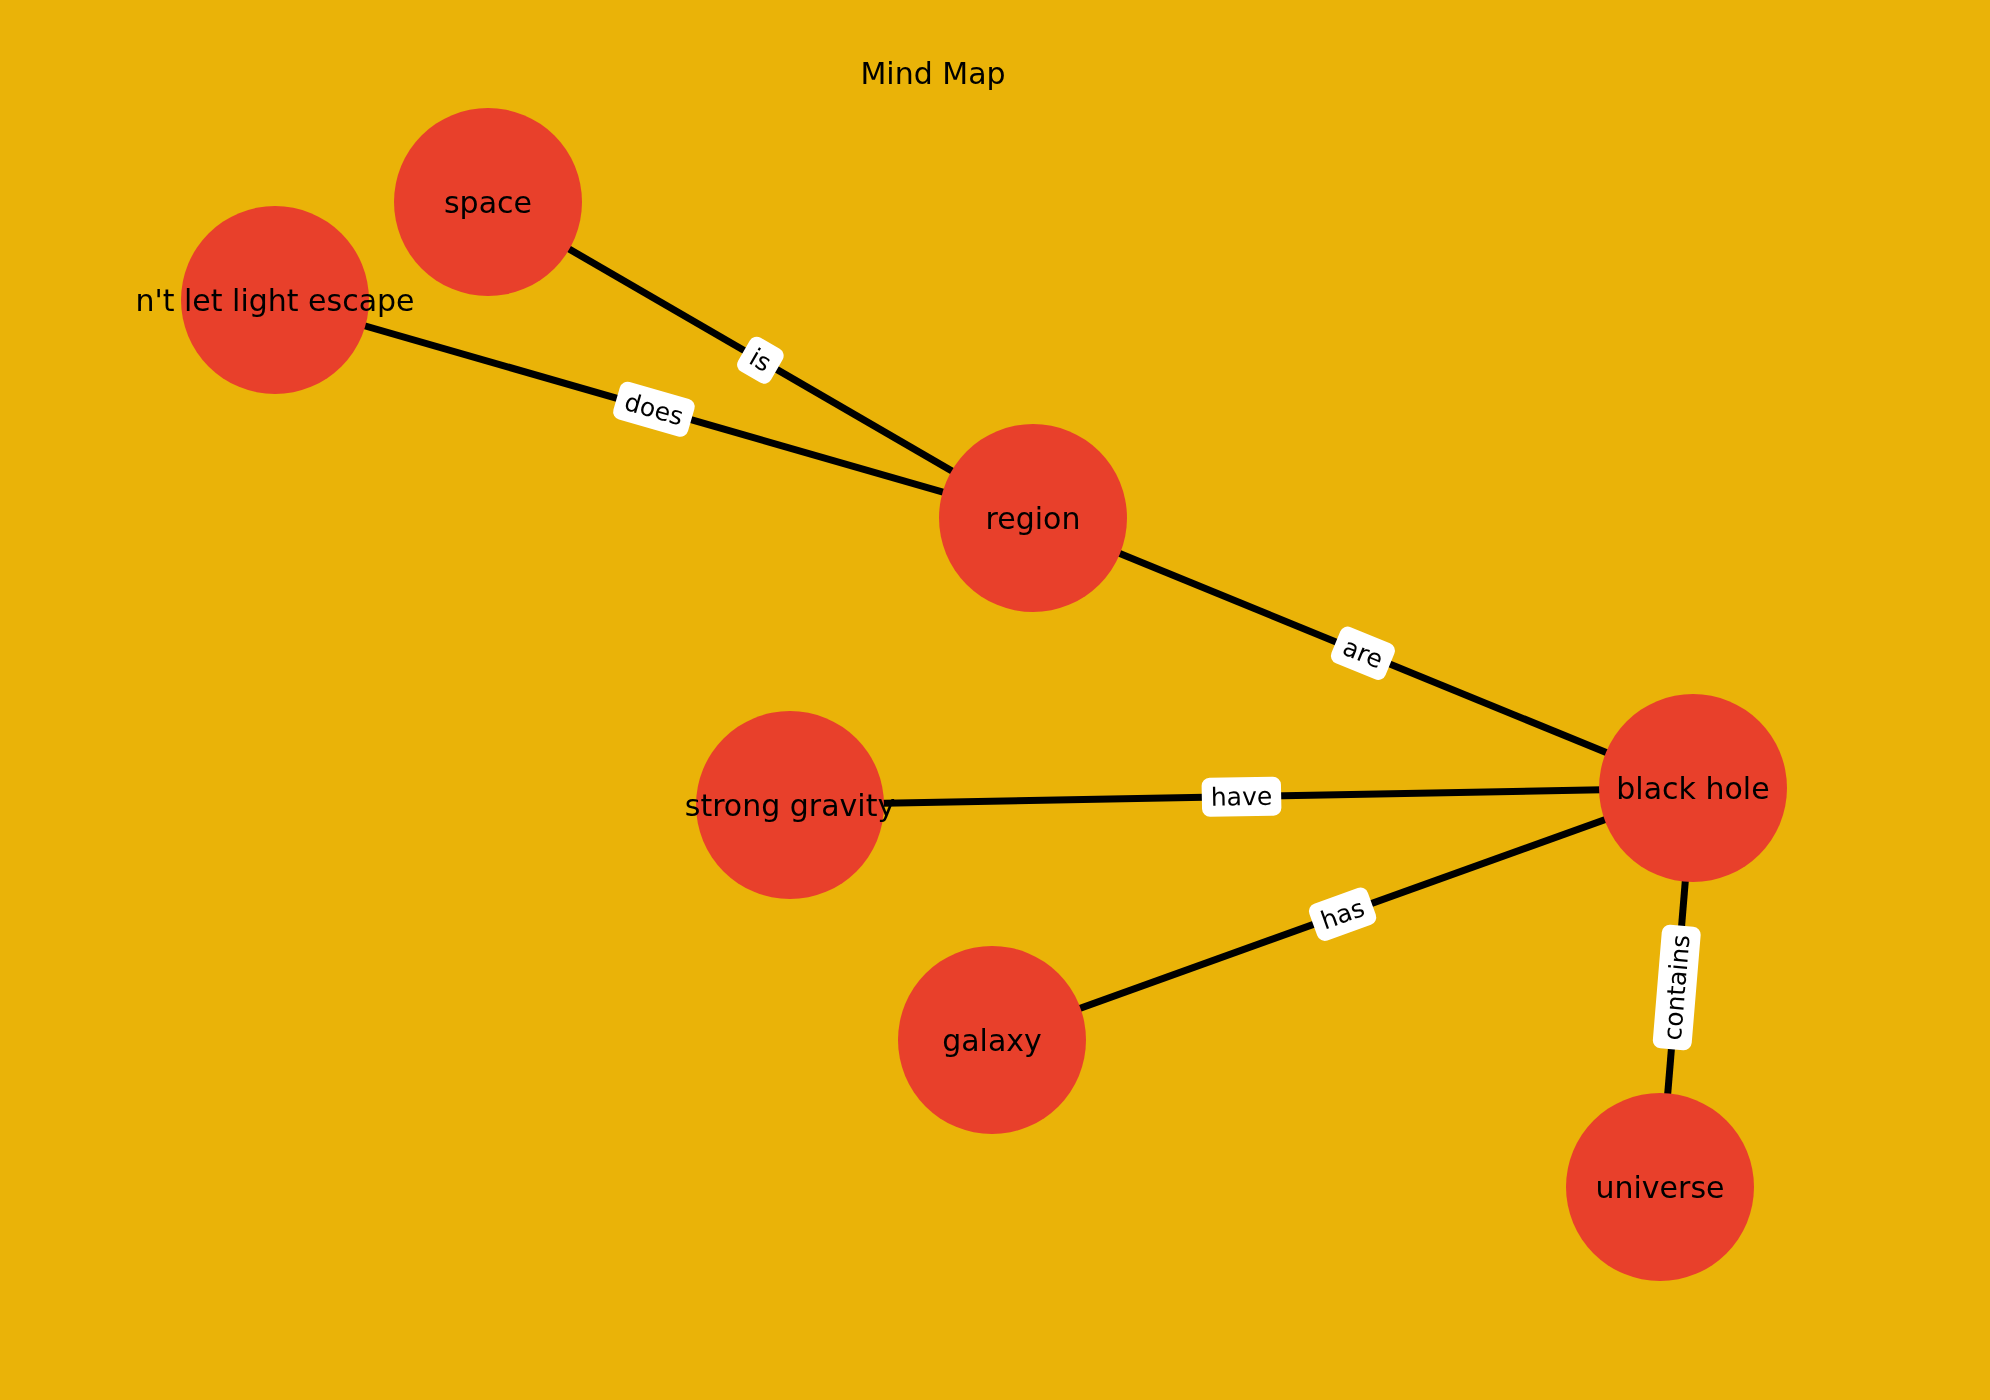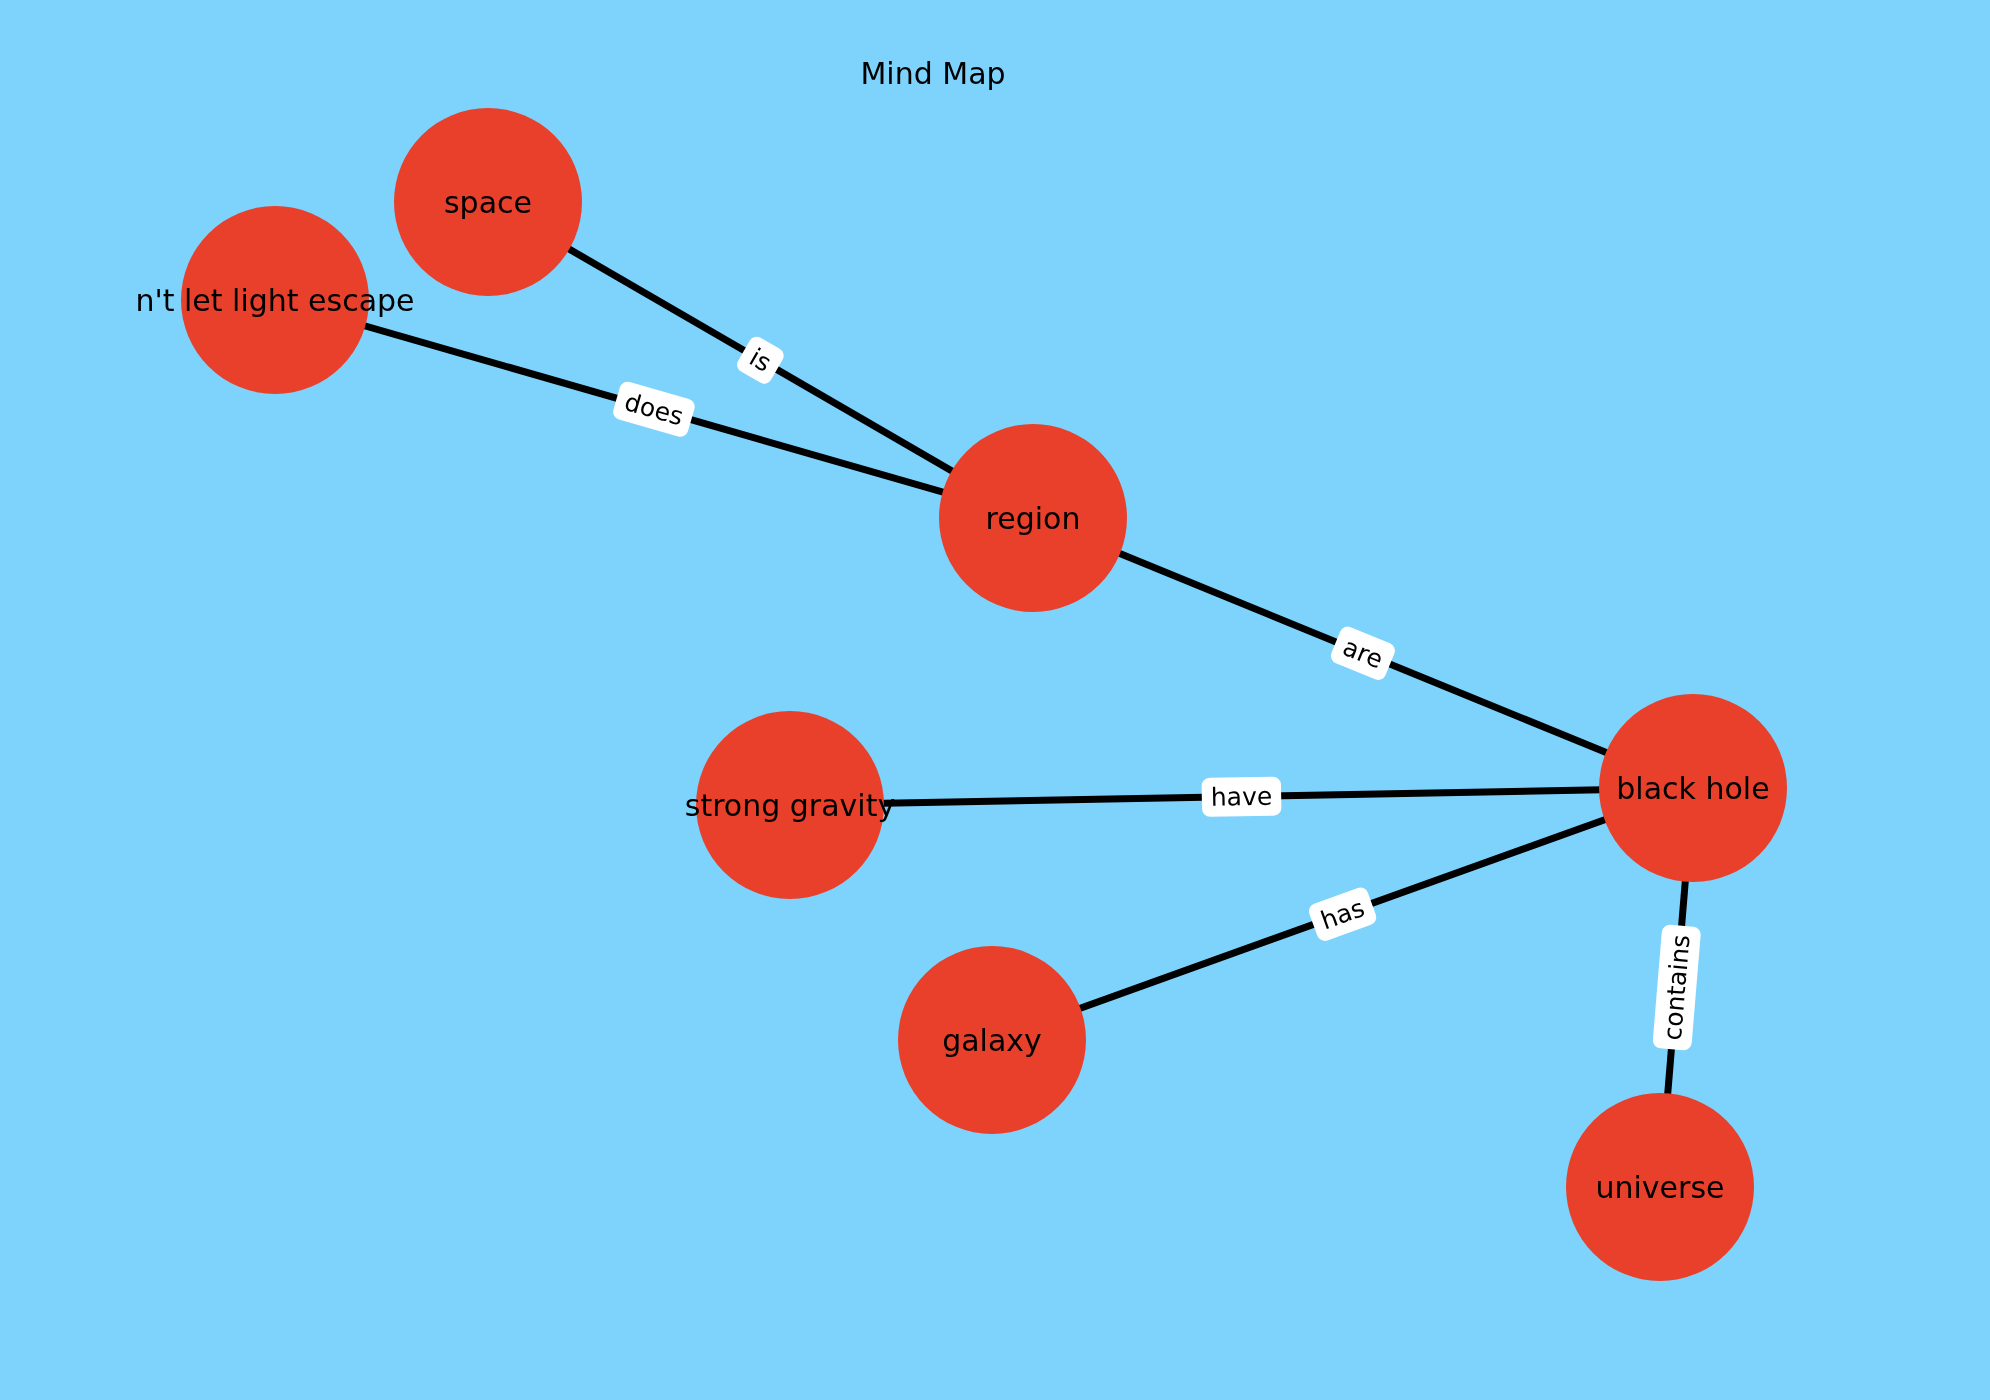--- a/index.html
+++ b/index.html
@@ -4,21 +4,21 @@
 <style>
   html, body {
     margin: 0;
     padding: 0;
     background: #ffffff;
   }
   .figure {
     position: relative;
     width: 1990px;
     height: 1400px;
-    background: #7dd3fc;
+    background: #eab308;
     overflow: hidden;
     font-family: "DejaVu Sans", sans-serif;
   }
   .figure svg {
     position: absolute;
     left: 0;
     top: 0;
     display: block;
   }
   svg text {

